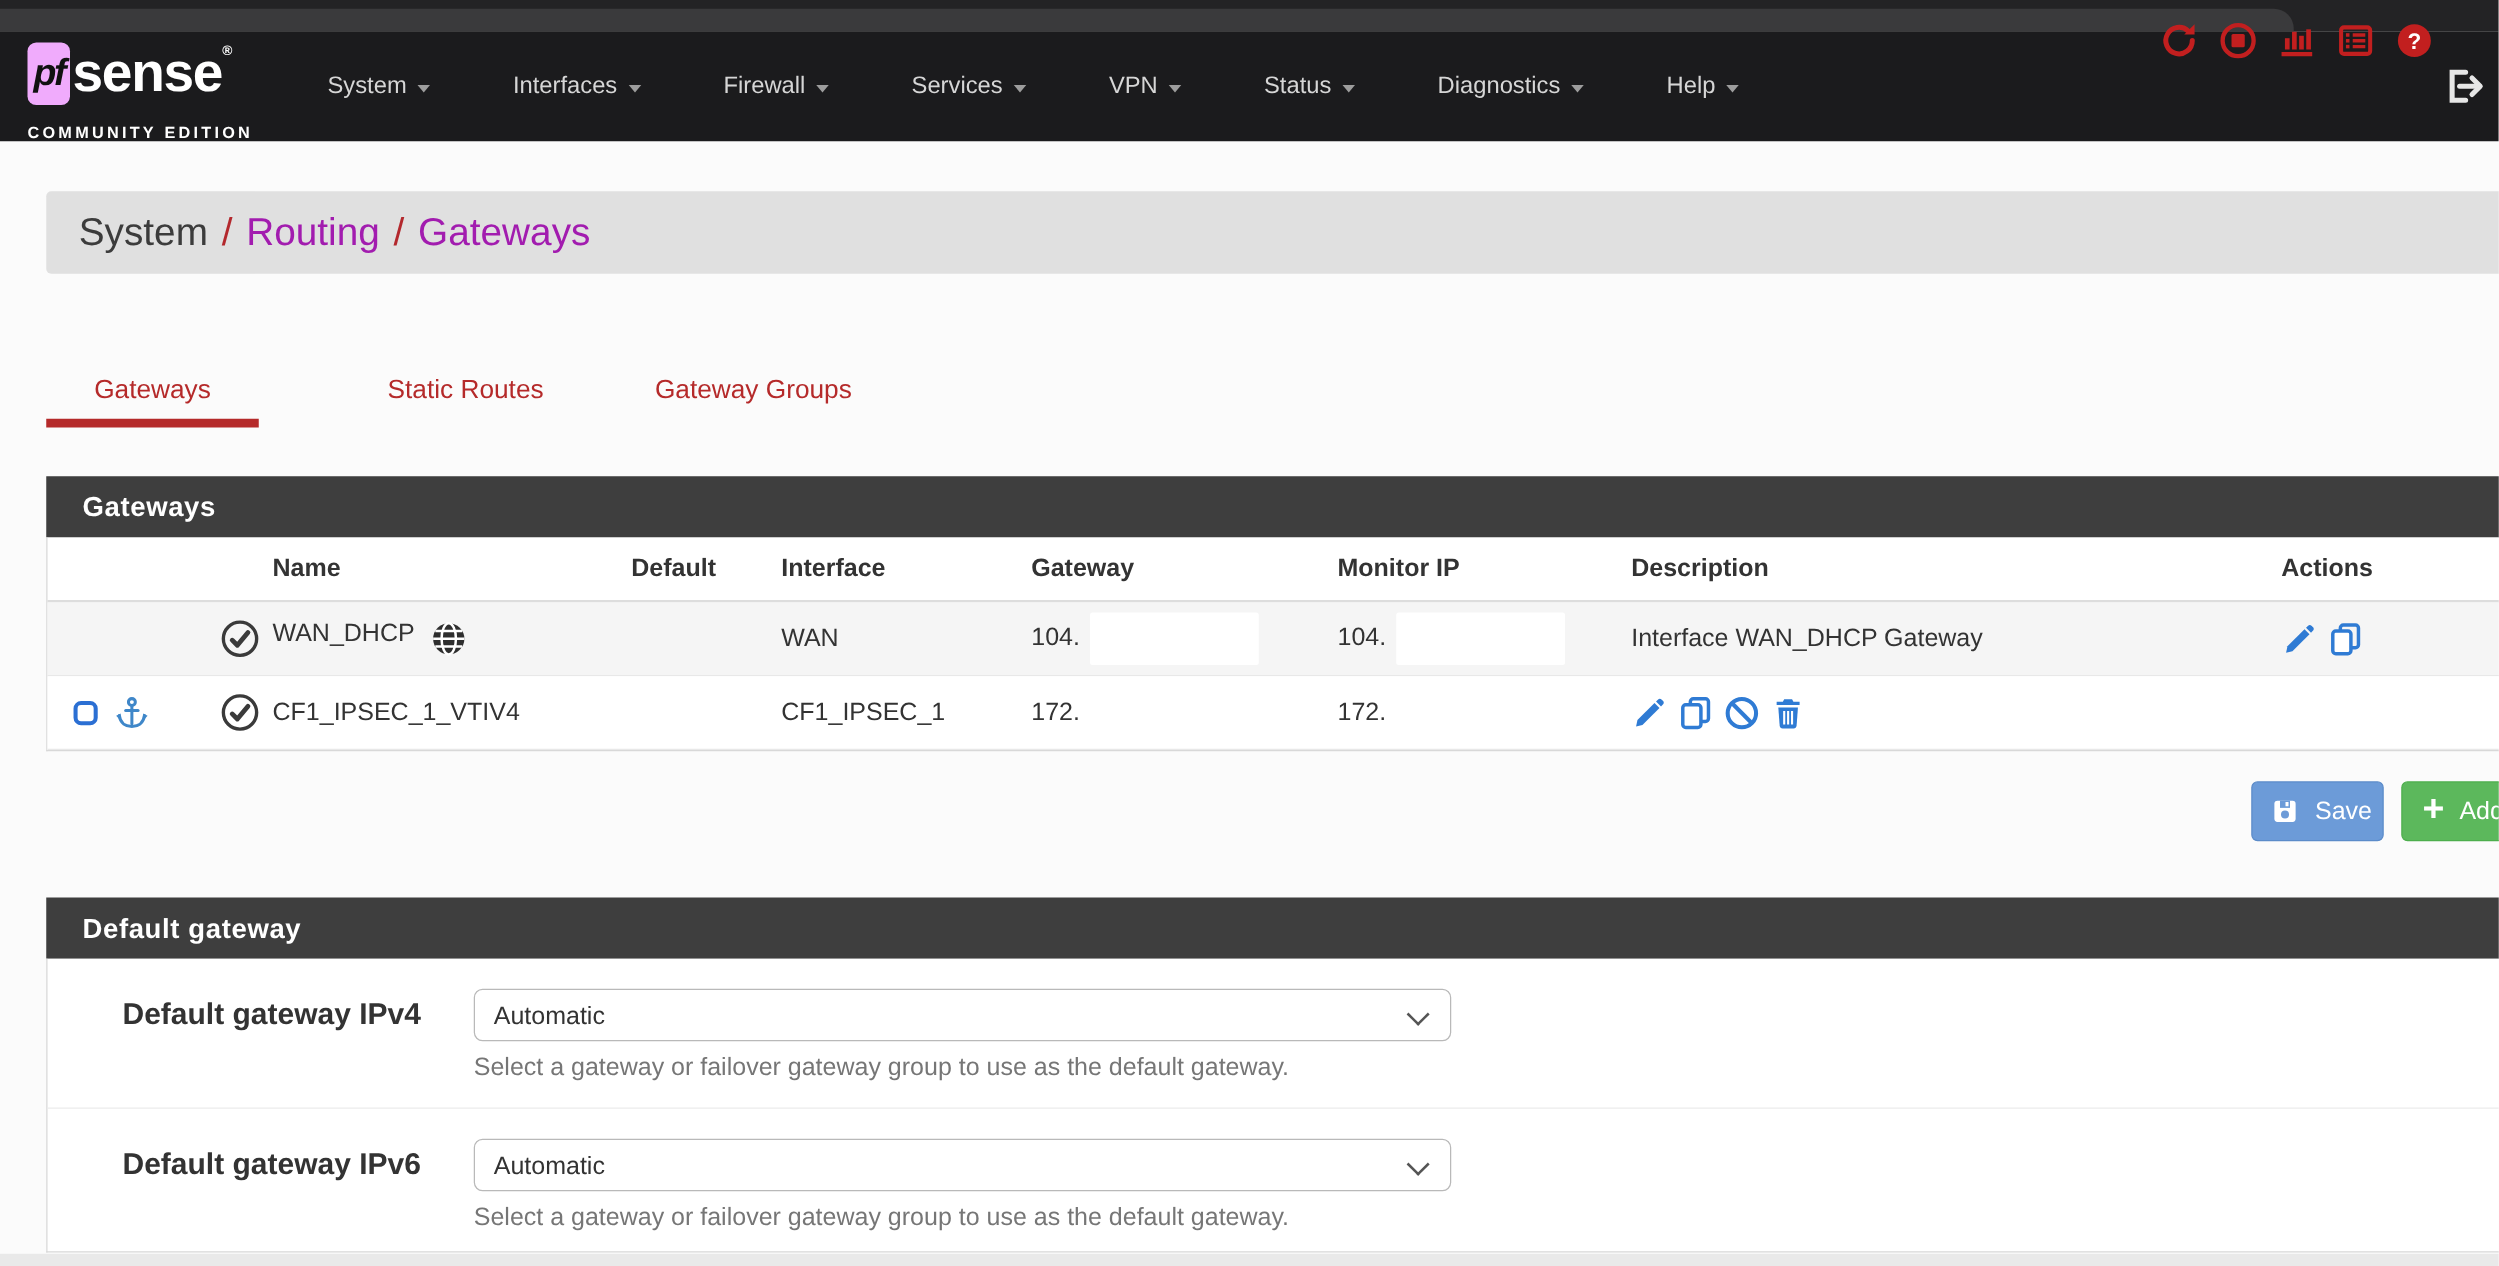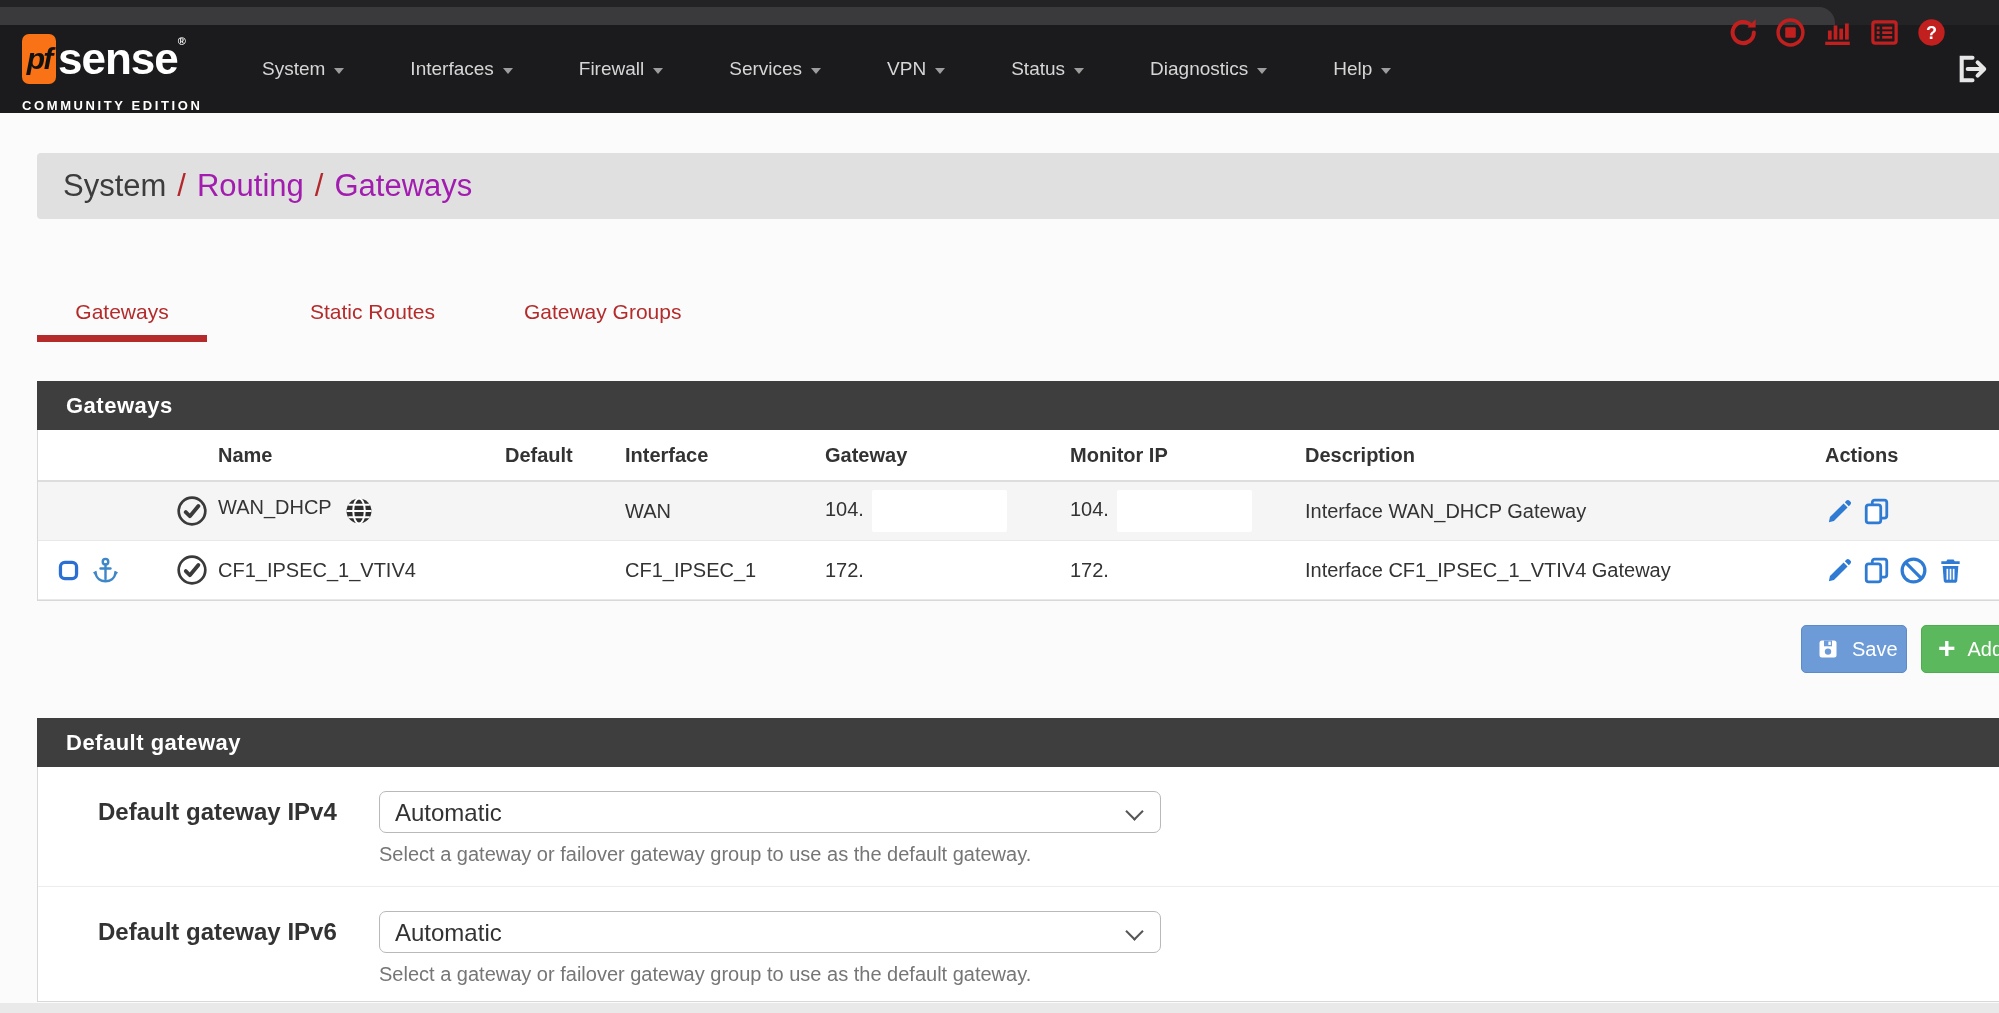--- a/index.html
+++ b/index.html
@@ -10,21 +10,21 @@
   svg{display:block}
 
   
   .chrome{position:absolute;top:0;left:0;width:1999px;height:25px;background:#232325;}
   .chrome-strip{position:absolute;top:7px;left:0;width:1835px;height:18px;background:#3a3a3c;border-top-right-radius:16px;}
 
   
   .navbar{position:absolute;top:25px;left:0;width:1999px;height:88px;background:#1b1b1d;}
   .brand{position:absolute;left:22px;top:5px;width:220px;height:80px;}
   .brand-row{display:flex;align-items:flex-end;height:52px;margin-top:2px;}
-  .pf-box{width:34px;height:50px;background:#f97316;border-radius:7px;display:flex;align-items:center;justify-content:center;}
+  .pf-box{width:34px;height:50px;background:#f0abfc;border-radius:7px;display:flex;align-items:center;justify-content:center;}
   .pf-box span{font-style:italic;font-weight:bold;font-size:30px;color:#111;letter-spacing:-2px;}
   .sense{font-weight:bold;font-size:44px;color:#fff;letter-spacing:-1px;line-height:50px;margin-left:2px;}
   .reg{font-size:11px;color:#fff;vertical-align:top;line-height:14px;}
   .brand-sub{margin-top:14px;font-size:13px;font-weight:bold;letter-spacing:2.6px;color:#fff;white-space:nowrap;}
   .menu{position:absolute;left:262px;top:0;height:88px;display:flex;align-items:center;gap:66px;list-style:none;margin:0;padding:0;}
   .menu-item{display:flex;align-items:center;gap:9px;color:#d6d6d6;font-size:19px;cursor:pointer;white-space:nowrap;}
   .caret{width:0;height:0;border-left:5px solid transparent;border-right:5px solid transparent;border-top:6px solid #9d9d9d;margin-top:3px;}
   .signout{position:absolute;right:10px;top:26px;width:36px;height:36px;cursor:pointer;}
 
   
@@ -69,21 +69,21 @@
   .btn{position:absolute;top:625px;height:48px;border-radius:5px;display:flex;align-items:center;color:#fff;font-size:20px;box-sizing:border-box;cursor:pointer;margin-left:22px;}
   .btn-save{left:1779px;width:106px;background:#6c9bd8;border:1px solid #5b8bc9;padding-left:14px;gap:12px;}
   .btn-add{left:1899px;width:132px;background:#5cb85c;border:1px solid #4cae4c;padding-left:16px;gap:12px;}
   .plus{font-size:30px;font-weight:bold;line-height:30px;margin-top:-3px;}
 
   
   .form-row{display:flex;padding:24px 0 20px 60px;}
   .form-row.first{border-bottom:1px solid #ececec;}
   .f-label{width:281px;font-size:24px;font-weight:bold;line-height:42px;color:#333;}
   .f-field{width:782px;}
-  .selectbox{position:relative;height:42px;border:1px solid #b9b9b9;border-radius:7px;background:#fff;font-size:24px;line-height:42px;padding-left:15px;color:#333;cursor:pointer;box-sizing:border-box;}
+  .selectbox{position:relative;height:42px;border:1px solid #b9b9b9;border-radius:7px;background:#fff;font-size:20px;line-height:42px;padding-left:15px;color:#333;cursor:pointer;box-sizing:border-box;}
   .sel-caret{position:absolute;right:19px;top:13px;width:11px;height:11px;border-right:2px solid #555;border-bottom:2px solid #555;transform:rotate(45deg);}
   .f-help{margin-top:10px;font-size:20px;color:#767676;}
   .p-default .panel-body{height:235px;overflow:hidden;}
 
   .bottom-strip{position:absolute;top:1003px;left:0;width:1999px;height:10px;background:#e9e9e9;}
 </style>
 </head>
 <body>
 
 <div class="chrome">
@@ -291,21 +291,20 @@
           </svg>
         </span>
       </div>
       <div class="cell c-name">
         <span>CF1_IPSEC_1_VTIV4</span>
       </div>
       <div class="cell"></div>
       <div class="cell">CF1_IPSEC_1</div>
       <div class="cell"><span>172.</span></div>
       <div class="cell"><span>172.</span></div>
-      <div class="cell">Interface CF1_IPSEC_1_VTIV4 Gateway</div>
       <div class="cell c-actions">
         <span class="aicon">
           <svg viewBox="0 0 24 24" width="29" height="29">
             <path d="M3.2 20.8l.9-4.2L15.4 5.3l3.3 3.3L7.4 19.9l-4.2.9z" fill="#2f7bd4"></path>
             <path d="M16.4 4.3l1.4-1.4c.6-.6 1.6-.6 2.2 0l1.1 1.1c.6.6.6 1.6 0 2.2l-1.4 1.4-3.3-3.3z" fill="#2f7bd4"></path>
           </svg>
         </span>
         <span class="aicon">
           <svg viewBox="0 0 24 24" width="29" height="29">
             <rect x="8.5" y="2.5" width="12" height="15" rx="2" fill="none" stroke="#2f7bd4" stroke-width="2.3"></rect>

